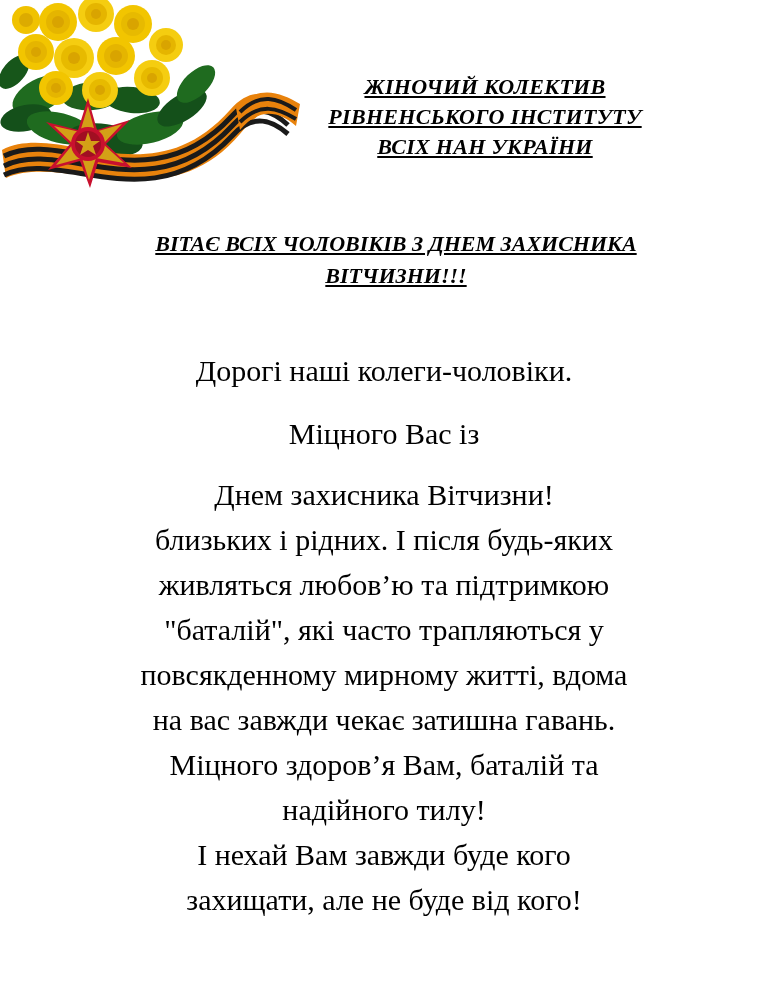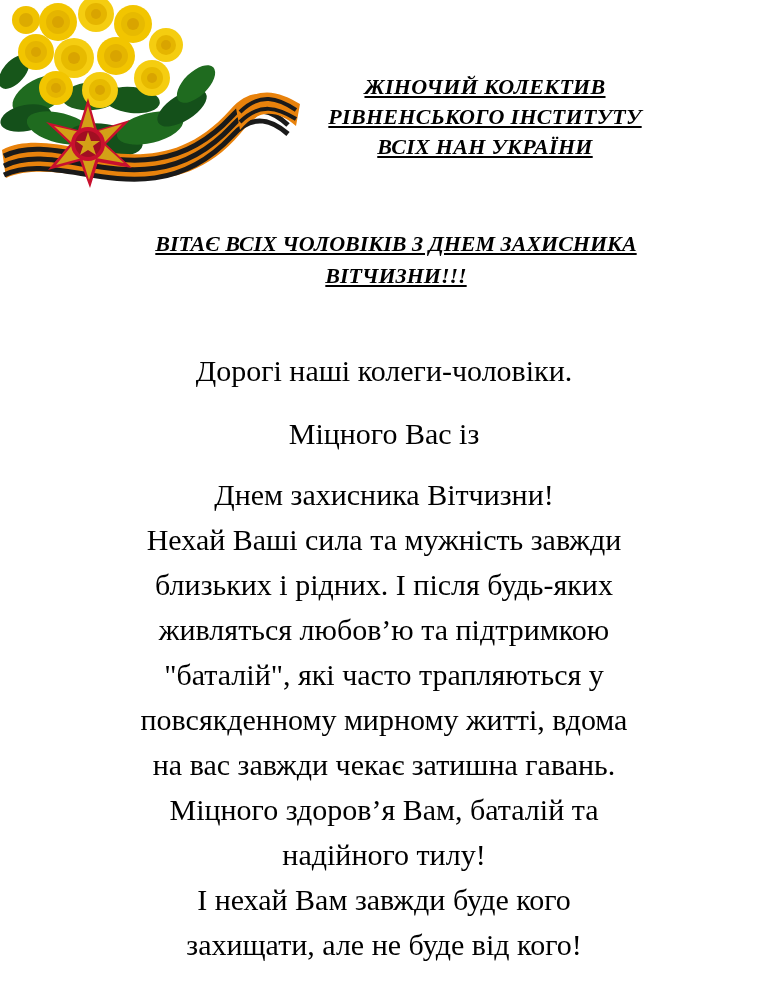--- a/index.html
+++ b/index.html
@@ -215,21 +215,20 @@
   <p class="para">
     <span class="line">Дорогі наші колеги-чоловіки.</span>
   </p>
 
   <p class="para spaced">
     <span class="line">Міцного Вас із</span>
   </p>
 
   <p class="para block">
     <span class="line">Днем захисника Вітчизни!</span>
-    <span class="line">Нехай Ваші сила та мужність завжди</span>
     <span class="line">близьких і рідних. І після будь-яких</span>
     <span class="line">живляться любов’ю та підтримкою</span>
     <span class="line">"баталій", які часто трапляються у</span>
     <span class="line">повсякденному мирному житті, вдома</span>
     <span class="line">на вас завжди чекає затишна гавань.</span>
     <span class="line">Міцного здоров’я Вам, баталій та</span>
     <span class="line">надійного тилу!</span>
     <span class="line">І нехай Вам завжди буде кого</span>
     <span class="line">захищати, але не буде від кого!</span>
   </p>

